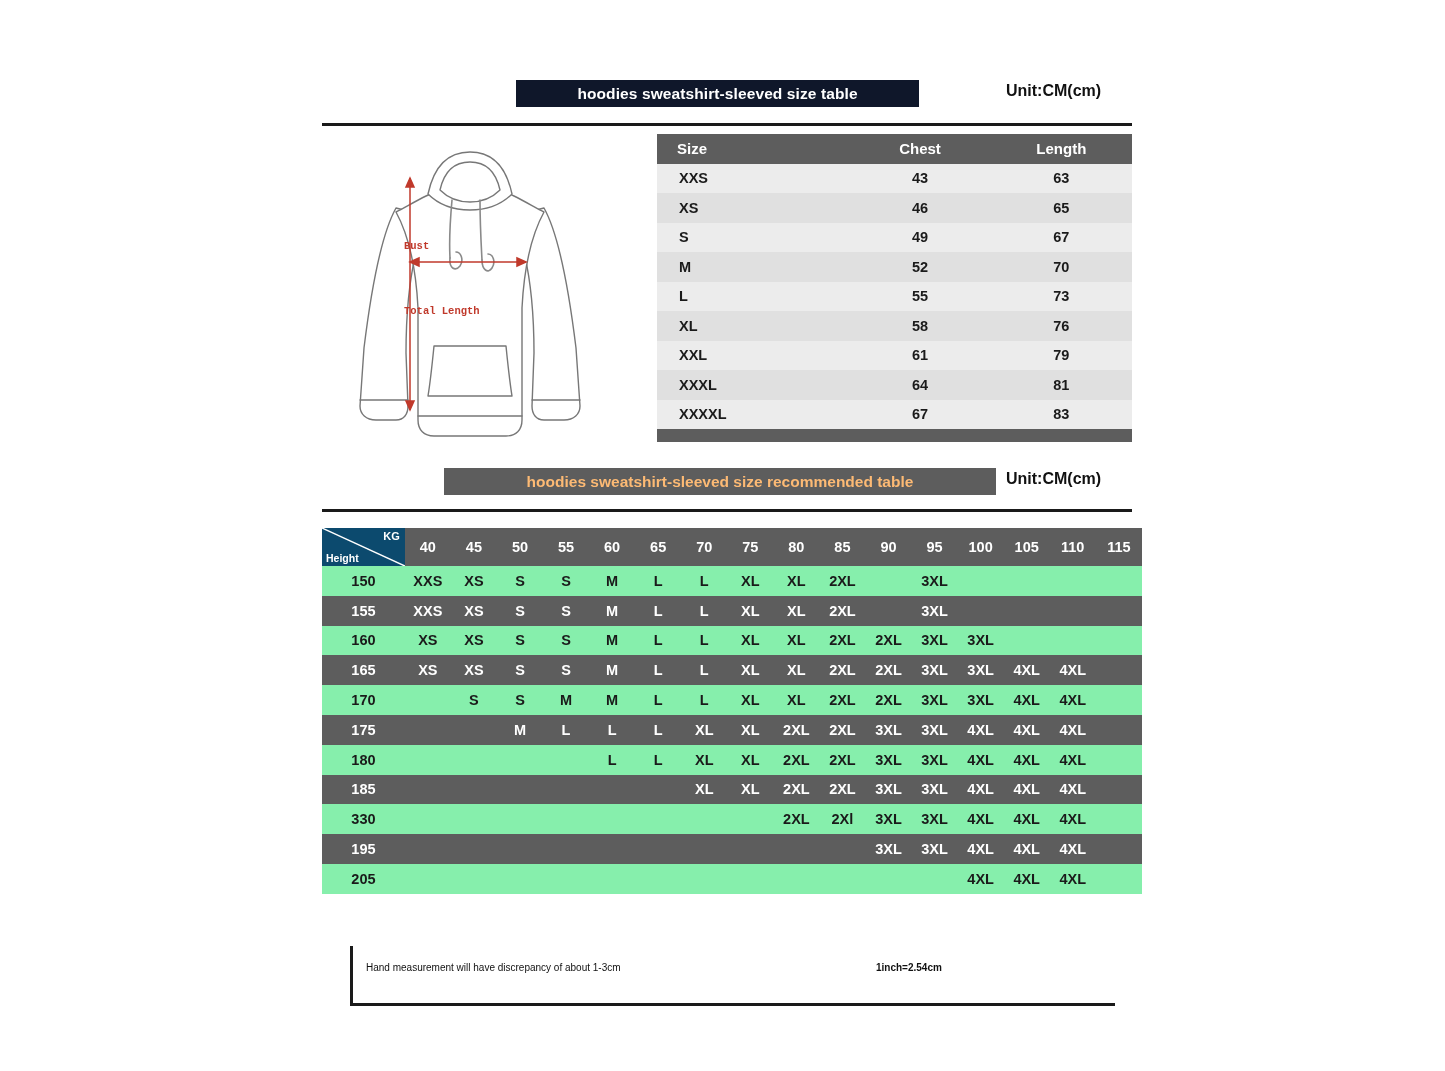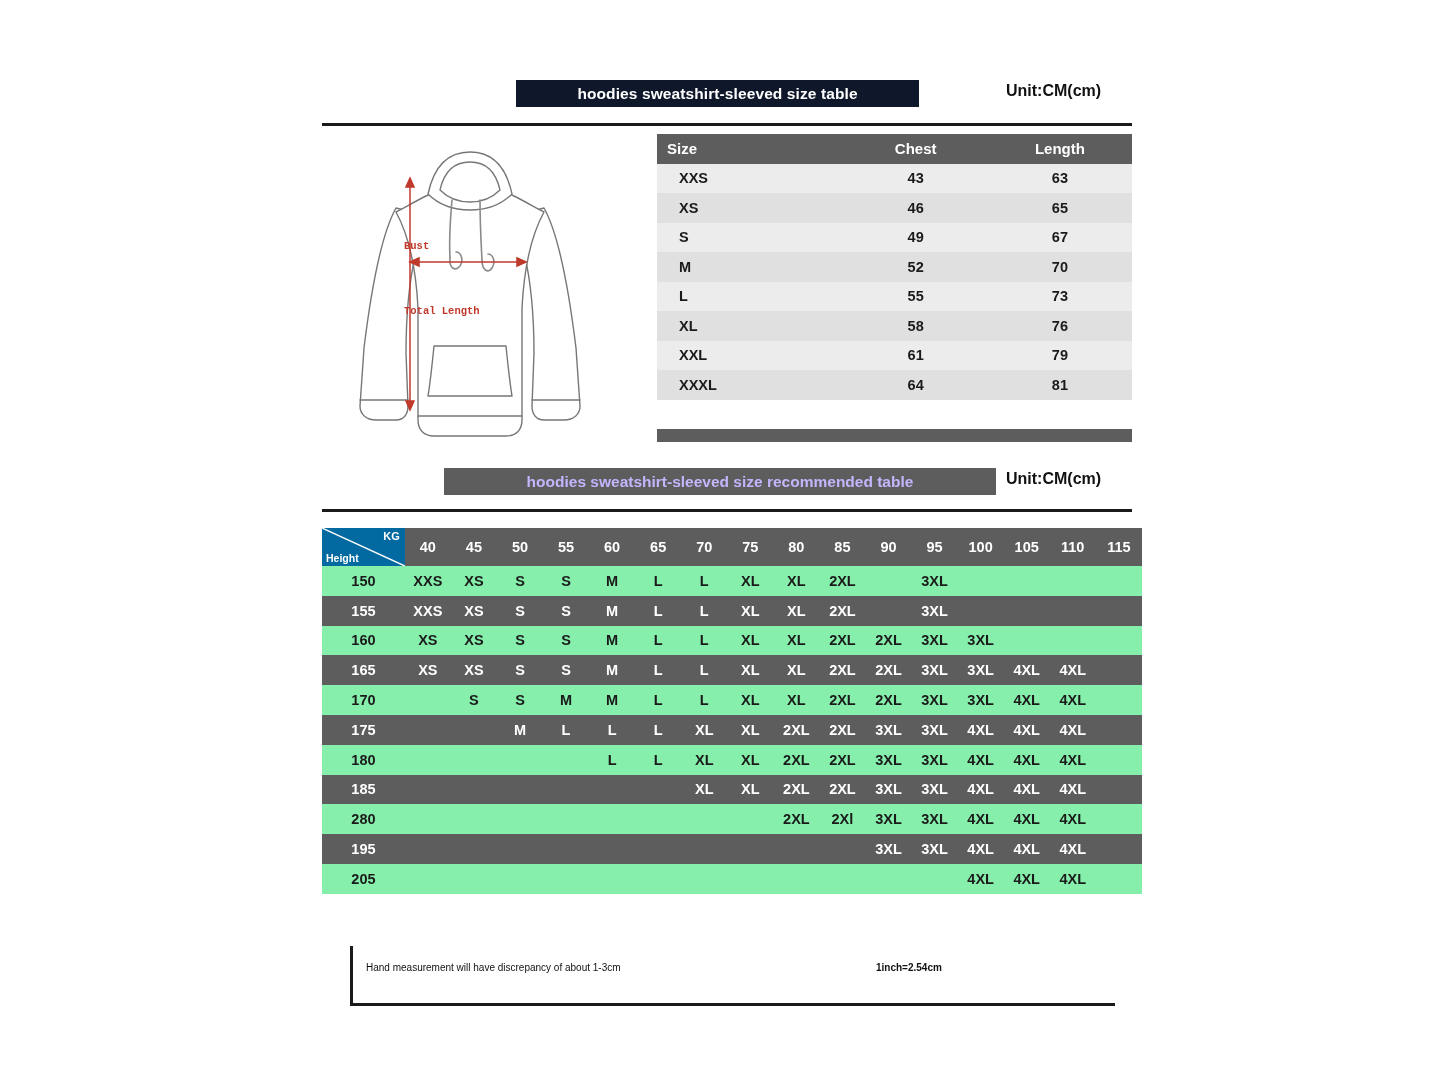--- a/index.html
+++ b/index.html
@@ -102,21 +102,21 @@
   .size-table thead th {
     background: #5d5d5d;
     color: #ffffff;
     font-size: 15px;
   }
   .size-table tbody tr:nth-child(odd) { background: #ececec; }
   .size-table tbody tr:nth-child(even) { background: #e0e0e0; }
   .size-table .c-size { text-align: left; padding-left: 22px; width: 38%; }
   .size-table .c-chest { text-align: center; width: 31%; }
   .size-table .c-len { text-align: center; width: 31%; }
-  .size-table thead .c-size { text-align: left; padding-left: 10px; margin-left: 48px; }
+  .size-table thead .c-size { text-align: left; padding-left: 20px; margin-left: 48px; }
   .table-foot {
     position: absolute;
     left: 657px;
     top: 429px;
     width: 475px;
     height: 13px;
     background: #5d5d5d;
   }
 
   
@@ -127,21 +127,21 @@
     width: 810px;
     height: 32px;
   }
   .title-bar2 {
     position: absolute;
     left: 122px;
     top: 0;
     width: 552px;
     height: 27px;
     background: #5d5d5d;
-    color: #c4b5fd;
+    color: #fdba74;
     font-size: 15.5px;
     font-weight: bold;
     display: flex;
     align-items: center;
     justify-content: center;
   }
   .unit-label2 {
     position: absolute;
     left: 684px;
     top: 2px;
@@ -176,21 +176,21 @@
     text-align: center;
   }
   .rec-table th { color: #ffffff; }
   .rec-table thead tr { background: #5d5d5d; height: 38px; }
   .rec-table thead th { height: 38px; }
   .col-h { width: 80px; }
   .col-d { width: 44.5px; }
 
   .corner {
     position: relative;
-    background: #0369a1;
+    background: #0c4a6e;
   }
   .corner .kg {
     position: absolute;
     right: 5px;
     top: 2px;
     font-size: 11px;
     font-weight: bold;
     color: #ffffff;
   }
   .corner .ht {
@@ -343,20 +343,25 @@
       </tr>
       <tr>
         <td class="c-size">XXL</td>
         <td class="c-chest">61</td>
         <td class="c-len">79</td>
       </tr>
       <tr>
         <td class="c-size">XXXL</td>
         <td class="c-chest">64</td>
         <td class="c-len">81</td>
+      </tr>
+      <tr>
+        <td class="c-size">XXXXL</td>
+        <td class="c-chest">67</td>
+        <td class="c-len">83</td>
       </tr>
     </tbody>
   </table>
   <div class="table-foot"></div>
 
   <div class="title-row2">
     <div class="title-bar2">hoodies sweatshirt-sleeved size recommended table</div>
     <div class="unit-label2">Unit:CM(cm)</div>
   </div>
   <div class="rule-2"></div>
@@ -564,21 +569,21 @@
         <td>2XL</td>
         <td>3XL</td>
         <td>3XL</td>
         <td>4XL</td>
         <td>4XL</td>
         <td>4XL</td>
         <td></td>
       </tr>
 
       <tr class="light">
-        <td class="hcell">280</td>
+        <td class="hcell">330</td>
         <td></td>
         <td></td>
         <td></td>
         <td></td>
         <td></td>
         <td></td>
         <td></td>
         <td></td>
         <td>2XL</td>
         <td>2Xl</td>

